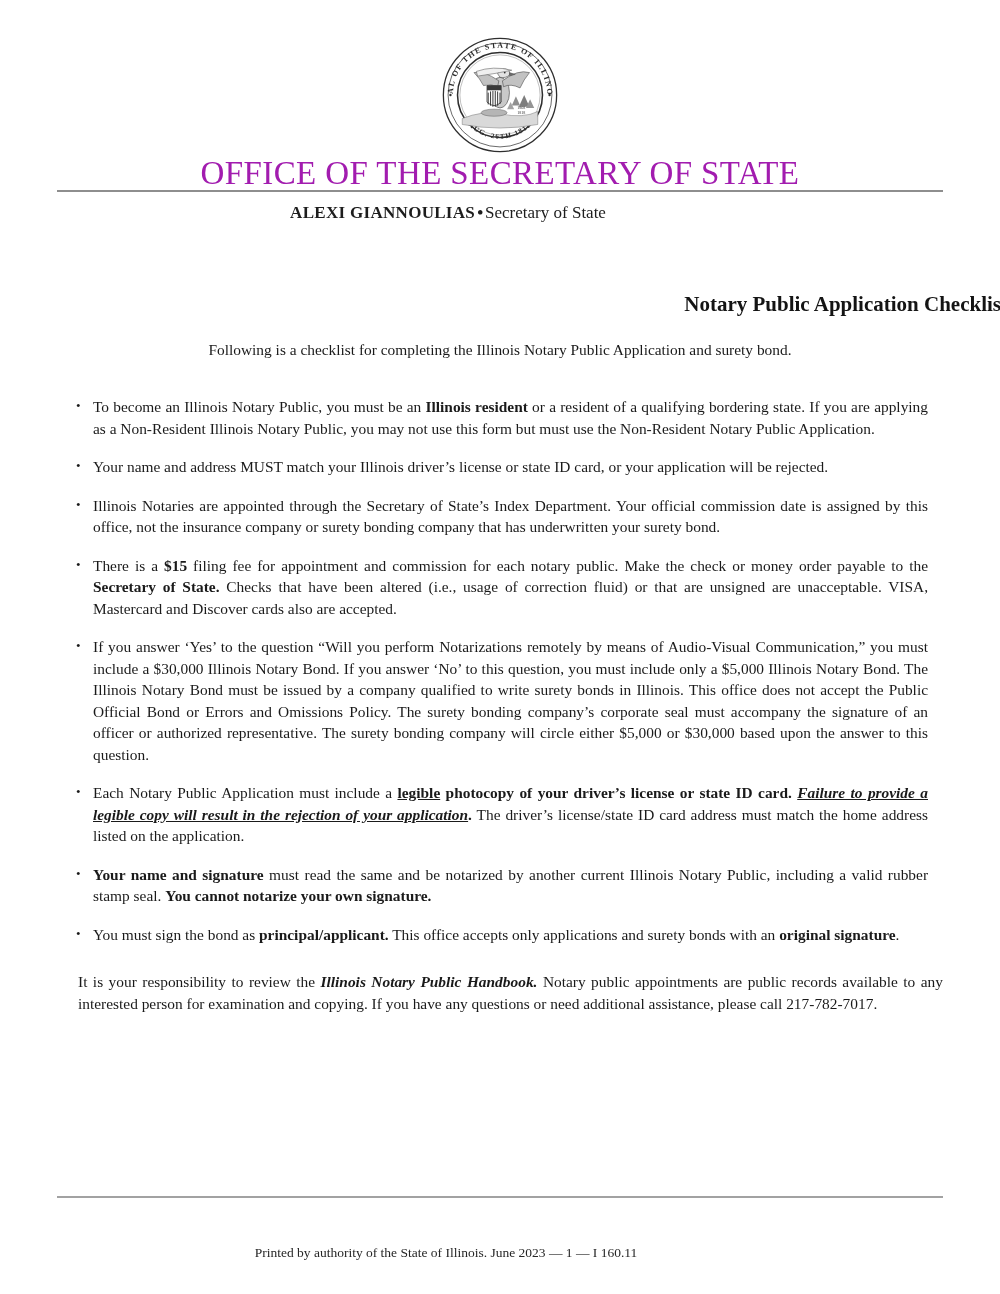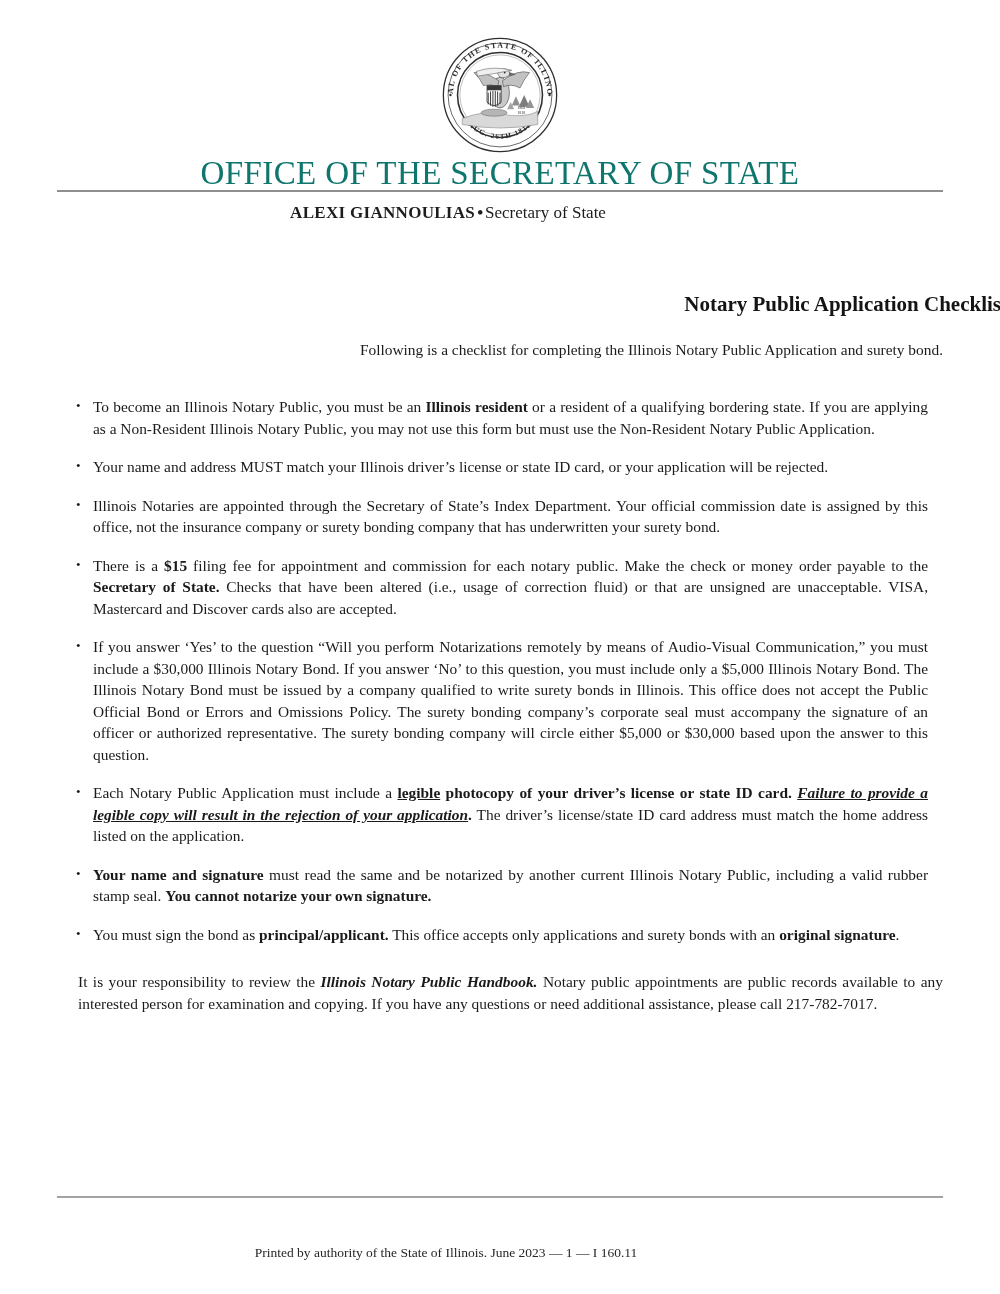--- a/index.html
+++ b/index.html
@@ -36,21 +36,21 @@
   
   .masthead-title {
     position: absolute;
     top: 155px;
     left: 0;
     width: 1000px;
     text-align: center;
     font-size: 33px;
     font-weight: 400;
     letter-spacing: 0.4px;
-    color: #0f766e;
+    color: #a21caf;
     font-family: "Liberation Serif", "DejaVu Serif", serif;
   }
   .masthead-rule {
     position: absolute;
     top: 190px;
     left: 57px;
     width: 886px;
     height: 2px;
     background: #8e8e8e;
   }
@@ -82,21 +82,21 @@
   .content {
     position: absolute;
     top: 340px;
     left: 57px;
     width: 886px;
   }
   .intro {
     font-size: 15.4px;
     line-height: 20px;
     margin: 0 0 36px 0;
-    text-align: right;
+    text-align: center;
   }
   ul.checklist {
     list-style: none;
     margin: 15px;
     padding: 0;
   }
   ul.checklist > li {
     position: relative;
     padding-left: 21px;
     margin-bottom: 17px;

